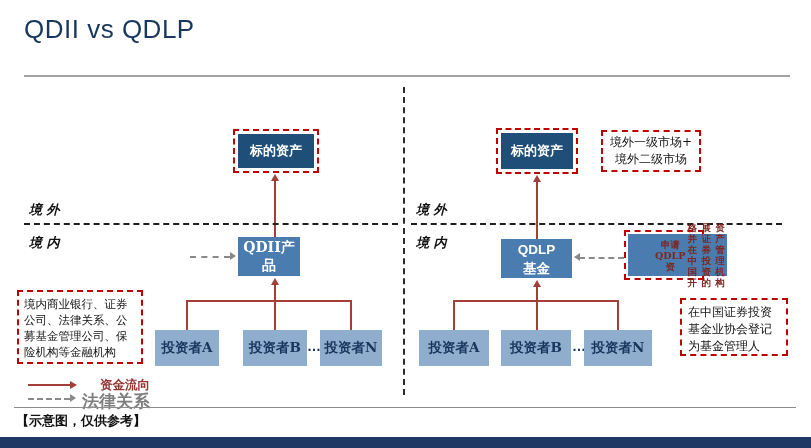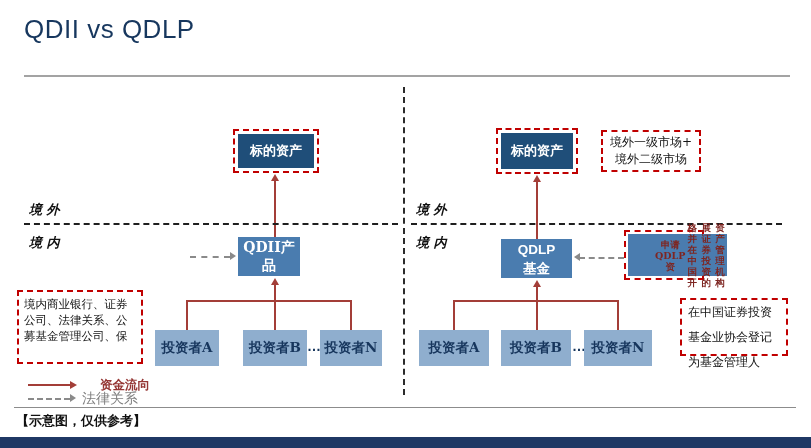--- a/index.html
+++ b/index.html
@@ -31,21 +31,21 @@
               border-bottom:7px solid #A33E38;}
   .arr-right-red{width:0;height:0;border-top:4px solid transparent;border-bottom:4px solid transparent;
               border-left:7px solid #A33E38;}
   .dash-gray{border-top:2px dashed #8a8a8a;height:0;}
   .arr-right-gray{width:0;height:0;border-top:4px solid transparent;border-bottom:4px solid transparent;
               border-left:6px solid #8a8a8a;}
   .arr-left-gray{width:0;height:0;border-top:4px solid transparent;border-bottom:4px solid transparent;
               border-right:6px solid #8a8a8a;}
   .ellipsis{font-size:14px;font-weight:bold;color:#17365D;}
   .legend-red{color:#953735;font-weight:bold;font-size:12.5px;}
-  .legend-gray{color:#7f7f7f;font-size:14px;}
+  .legend-gray{color:#7f7f7f;font-size:17px;font-weight:bold;}
   .foot-rule{height:1px;background:#8c8c8c;}
   .disclaimer{font-size:13px;font-weight:bold;color:#111;}
   .bottom-bar{background:#1F3864;}
   .mgr-inner{background:#4A7CAF;color:#7E2622;font-weight:bold;font-size:9.5px;line-height:11px;
              width:100%;height:100%;display:flex;flex-direction:row;align-items:center;
              justify-content:center;text-align:center;padding-left:27px;}
 </style>
 </head>
 <body>
 
@@ -77,20 +77,21 @@
   <div class="abs arr-up-red" style="left:271px;top:278px;"></div>
   <div class="abs vline-red" style="left:274px;top:285px;height:45px;"></div>
   <div class="abs hline-red" style="left:186px;top:300px;width:166px;"></div>
   <div class="abs vline-red" style="left:186px;top:300px;height:30px;"></div>
   <div class="abs vline-red" style="left:350px;top:300px;height:30px;"></div>
 
   <div class="abs dashed-red note note-left cjk" style="left:17px;top:290px;width:126px;height:74px;padding:4px 5px;font-size:11.5px;line-height:16px;">
     <div>境内商业银行、证券</div>
     <div>公司、法律关系、公</div>
     <div>募基金管理公司、保</div>
+    <div>险机构等金融机构</div>
   </div>
 
   <div class="abs box-light cjk" style="left:155px;top:330px;width:64px;height:36px;">投资者A</div>
   <div class="abs box-light cjk" style="left:243px;top:330px;width:64px;height:36px;">投资者B</div>
   <div class="abs ellipsis" style="left:307px;top:338px;">…</div>
   <div class="abs box-light cjk" style="left:320px;top:330px;width:62px;height:36px;">投资者N</div>
 
   <div class="abs dashed-red" style="left:496px;top:128px;width:82px;height:46px;padding:3px;">
     <div class="box-navy cjk" style="width:100%;height:100%;">标的资产</div>
   </div>
@@ -128,21 +129,21 @@
   <div class="abs vline-red" style="left:536px;top:287px;height:43px;"></div>
   <div class="abs hline-red" style="left:453px;top:300px;width:166px;"></div>
   <div class="abs vline-red" style="left:453px;top:300px;height:30px;"></div>
   <div class="abs vline-red" style="left:617px;top:300px;height:30px;"></div>
 
   <div class="abs box-light cjk" style="left:419px;top:330px;width:70px;height:36px;">投资者A</div>
   <div class="abs box-light cjk" style="left:501px;top:330px;width:70px;height:36px;">投资者B</div>
   <div class="abs ellipsis" style="left:572px;top:338px;">…</div>
   <div class="abs box-light cjk" style="left:584px;top:330px;width:68px;height:36px;">投资者N</div>
 
-  <div class="abs dashed-red note note-left cjk" style="left:680px;top:298px;width:108px;height:58px;padding:4px 6px;font-size:12px;line-height:17px;gap:8px;">
+  <div class="abs dashed-red note note-left cjk" style="left:680px;top:298px;width:108px;height:58px;padding:4px 6px;font-size:12px;line-height:17px;">
     <div>在中国证券投资</div>
     <div>基金业协会登记</div>
     <div>为基金管理人</div>
   </div>
 
   <div class="abs hline-red" style="left:28px;top:384px;width:42px;"></div>
   <div class="abs arr-right-red" style="left:70px;top:381px;"></div>
   <div class="abs legend-red cjk" style="left:82px;top:377px;margin-left:18px;">资金流向</div>
 
   <div class="abs dash-gray" style="left:28px;top:398px;width:42px;"></div>

